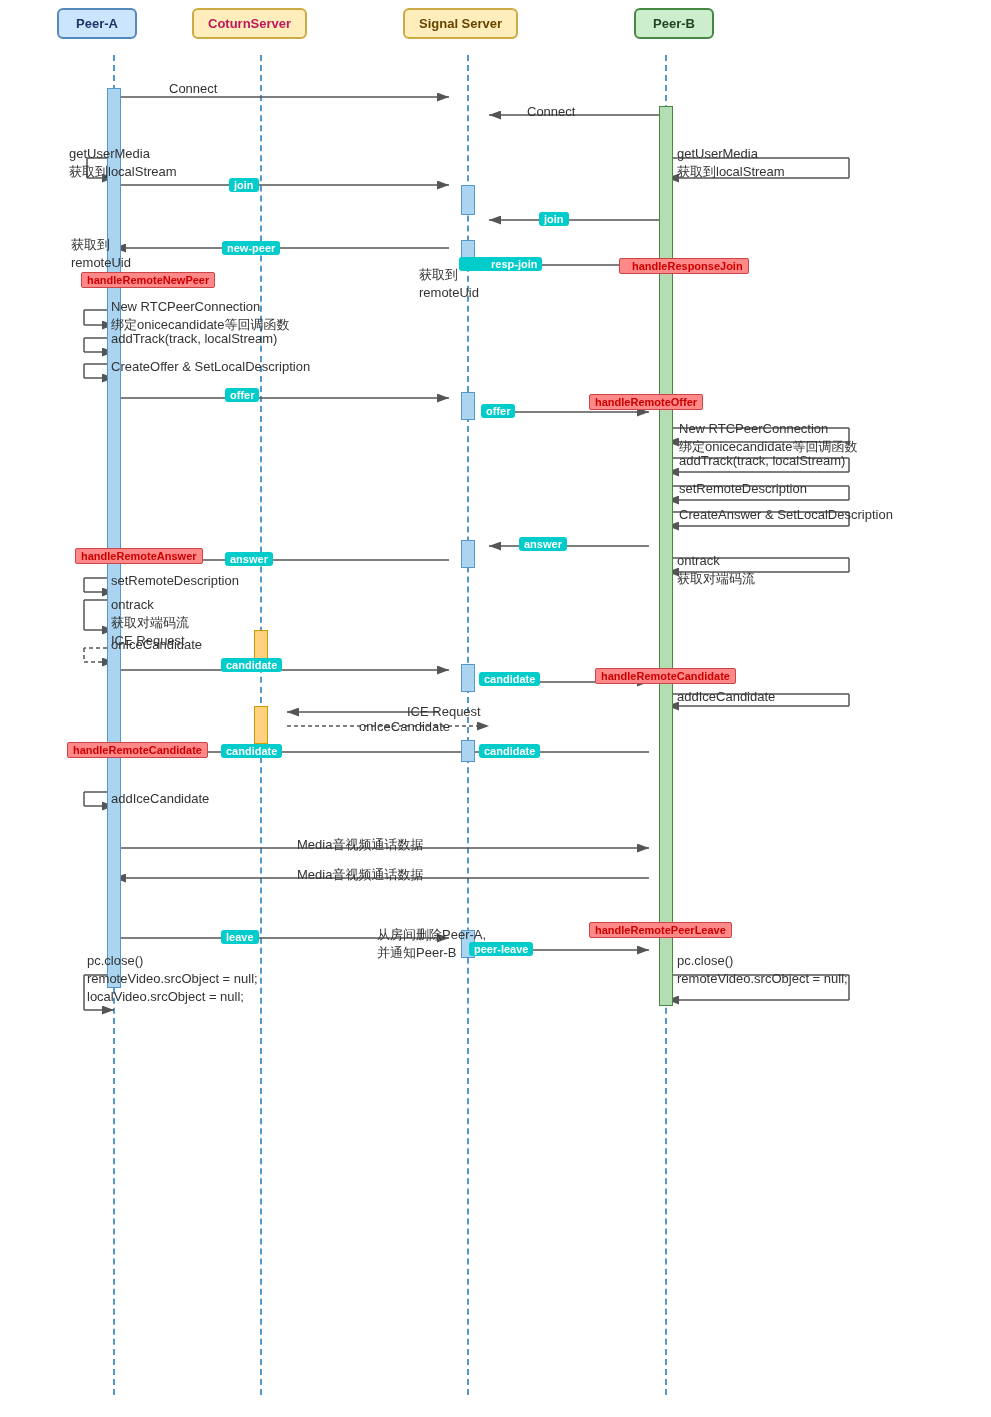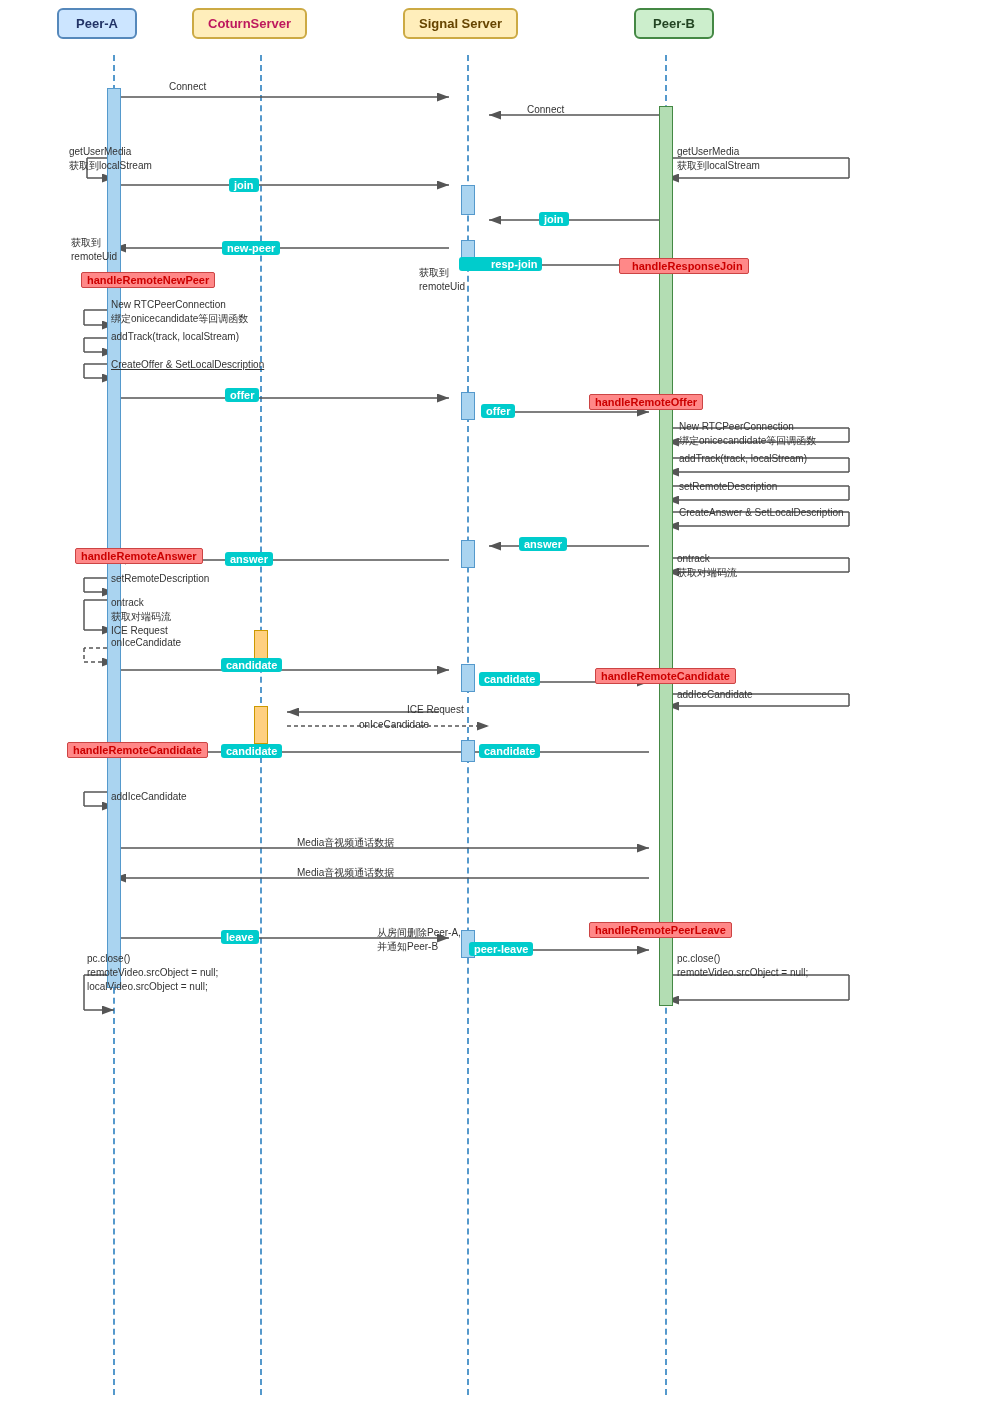--- a/index.html
+++ b/index.html
@@ -66,21 +66,21 @@
       color: #cc0000;
       font-size: 11px;
       font-weight: bold;
       padding: 1px 5px;
       border-radius: 2px;
       z-index: 9;
     }
     
     .note-text {
       position: absolute;
-      font-size: 10px;
+      font-size: 13px;
       color: #333;
       z-index: 9;
       line-height: 1.4;
     }
     svg.arrows-layer {
       position: absolute;
       top: 0; left: 0;
       width: 991px;
       height: 1417px;
       z-index: 4;
@@ -269,21 +269,21 @@
   <span class="handler-badge" style="left:590px; top:258px;padding-left:12px;">handleResponseJoin</span>
 
   <span class="handler-badge" style="left:52px; top:272px;">handleRemoteNewPeer</span>
 
   <span class="note-text" style="left:390px; top:266px;">获取到<br>remoteUid</span>
 
   <span class="note-text" style="left:82px; top:298px;">New RTCPeerConnection<br>绑定onicecandidate等回调函数</span>
 
   <span class="note-text" style="left:82px; top:330px;">addTrack(track, localStream)</span>
 
-  <span class="note-text" style="left:82px; top:358px;text-decoration:underline;">CreateOffer &amp; SetLocalDescription</span>
+  <span class="note-text" style="left:82px; top:358px;">CreateOffer &amp; SetLocalDescription</span>
 
   <span class="msg-badge" style="left:196px; top:388px;">offer</span>
 
   <span class="msg-badge" style="left:452px; top:404px;">offer</span>
 
   <span class="handler-badge" style="left:560px; top:394px;">handleRemoteOffer</span>
 
   <span class="note-text" style="left:650px; top:420px;">New RTCPeerConnection<br>绑定onicecandidate等回调函数</span>
 
   <span class="note-text" style="left:650px; top:452px;">addTrack(track, localStream)</span>

